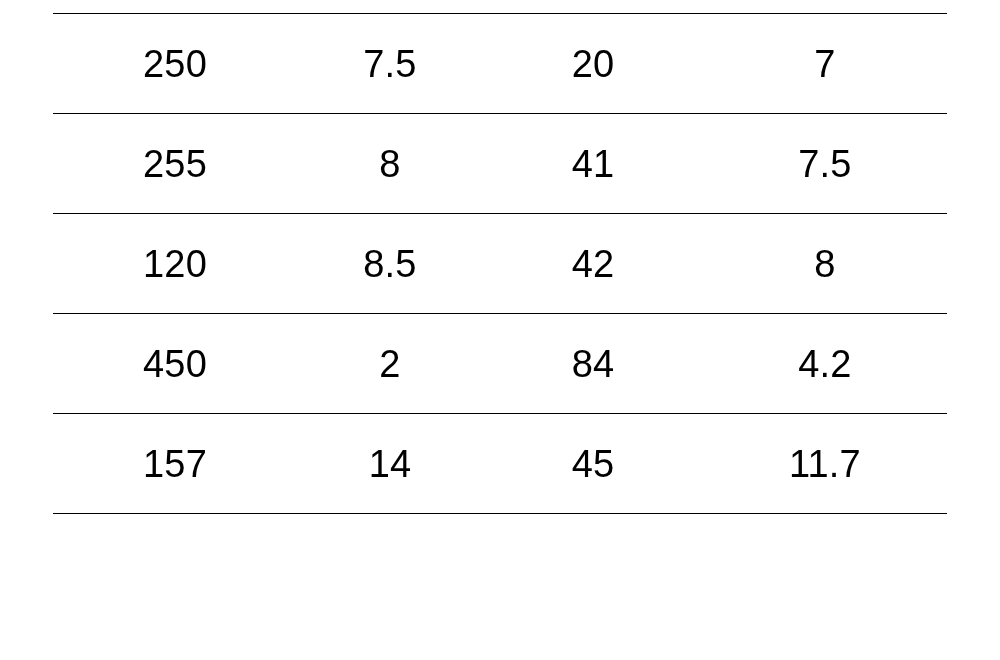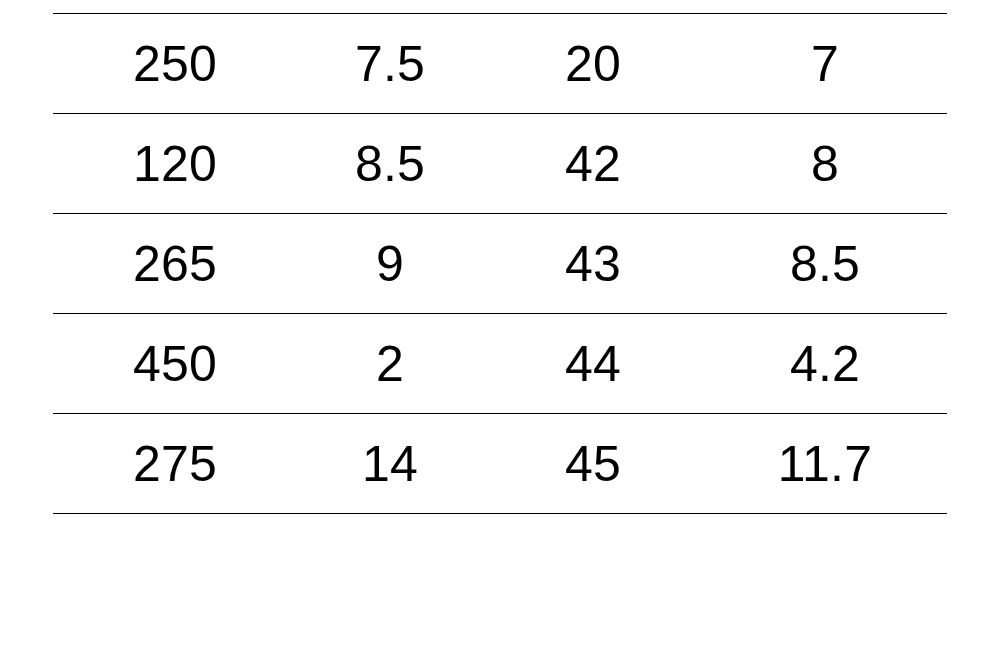--- a/index.html
+++ b/index.html
@@ -39,21 +39,21 @@
 
   #data-table tbody tr td {
     border-top: 1.7px solid #000000;
     border-bottom: none;
     border-left: none;
     border-right: none;
     padding: 0;
     margin: 0;
     text-align: center;
     vertical-align: middle;
-    font-size: 50px;
+    font-size: 38px;
     line-height: 1;
     font-weight: 400;
     color: #000000;
     letter-spacing: 0.2px;
   }
 
   
   #data-table tbody tr:last-child td {
     border-bottom: 1.7px solid #000000;
   }
@@ -72,44 +72,44 @@
   <table id="data-table">
     <tbody>
 
       <tr>
         <td class="col-1">250</td>
         <td class="col-2">7.5</td>
         <td class="col-3">20</td>
         <td class="col-4">7</td>
       </tr>
 
+      <tr>
+        <td class="col-1">255</td>
+        <td class="col-2">8</td>
+        <td class="col-3">41</td>
+        <td class="col-4">7.5</td>
+      </tr>
 
       <tr>
         <td class="col-1">120</td>
         <td class="col-2">8.5</td>
         <td class="col-3">42</td>
         <td class="col-4">8</td>
       </tr>
 
-      <tr>
-        <td class="col-1">265</td>
-        <td class="col-2">9</td>
-        <td class="col-3">43</td>
-        <td class="col-4">8.5</td>
-      </tr>
 
       <tr>
         <td class="col-1">450</td>
         <td class="col-2">2</td>
-        <td class="col-3">44</td>
+        <td class="col-3">84</td>
         <td class="col-4">4.2</td>
       </tr>
 
       <tr>
-        <td class="col-1">275</td>
+        <td class="col-1">157</td>
         <td class="col-2">14</td>
         <td class="col-3">45</td>
         <td class="col-4">11.7</td>
       </tr>
 
     </tbody>
   </table>
 
 </div>
 

